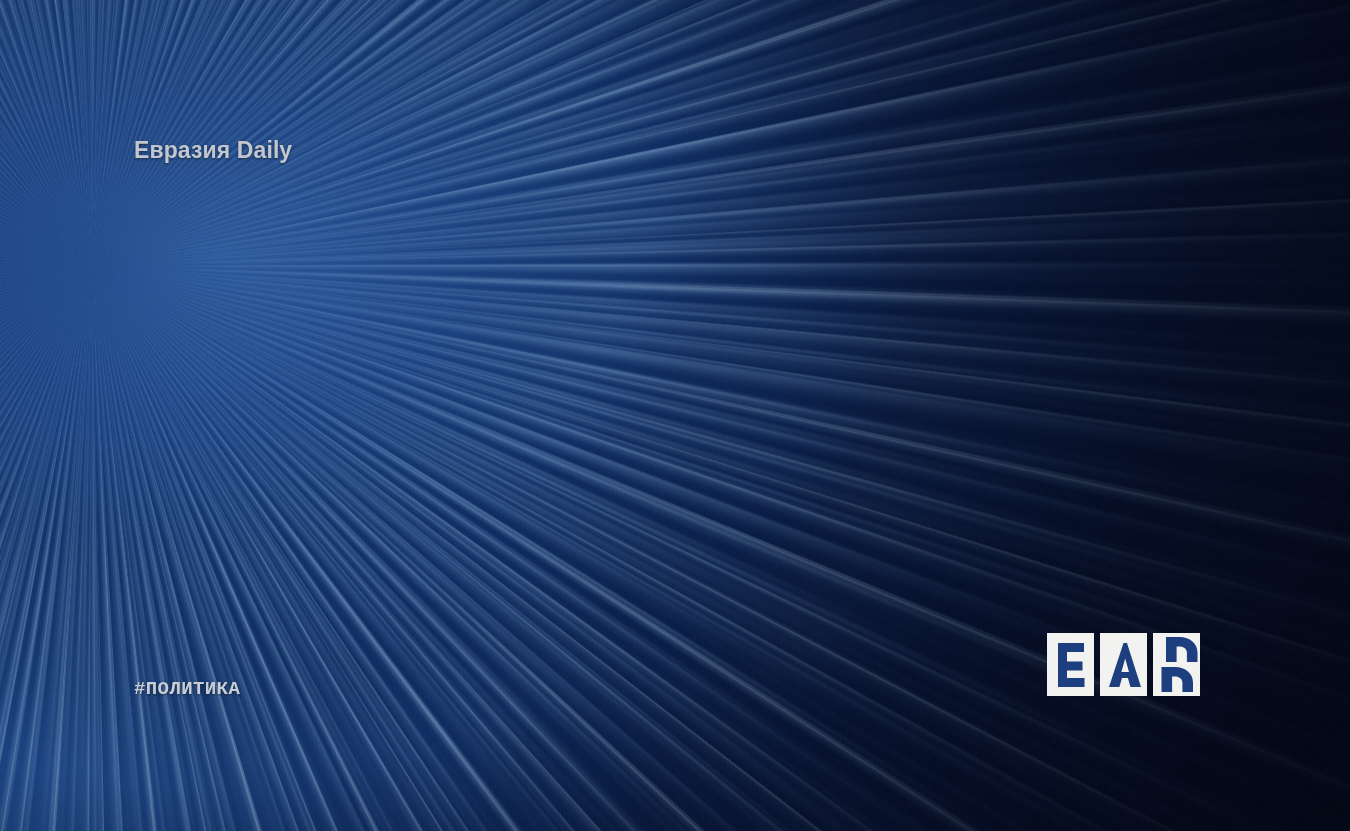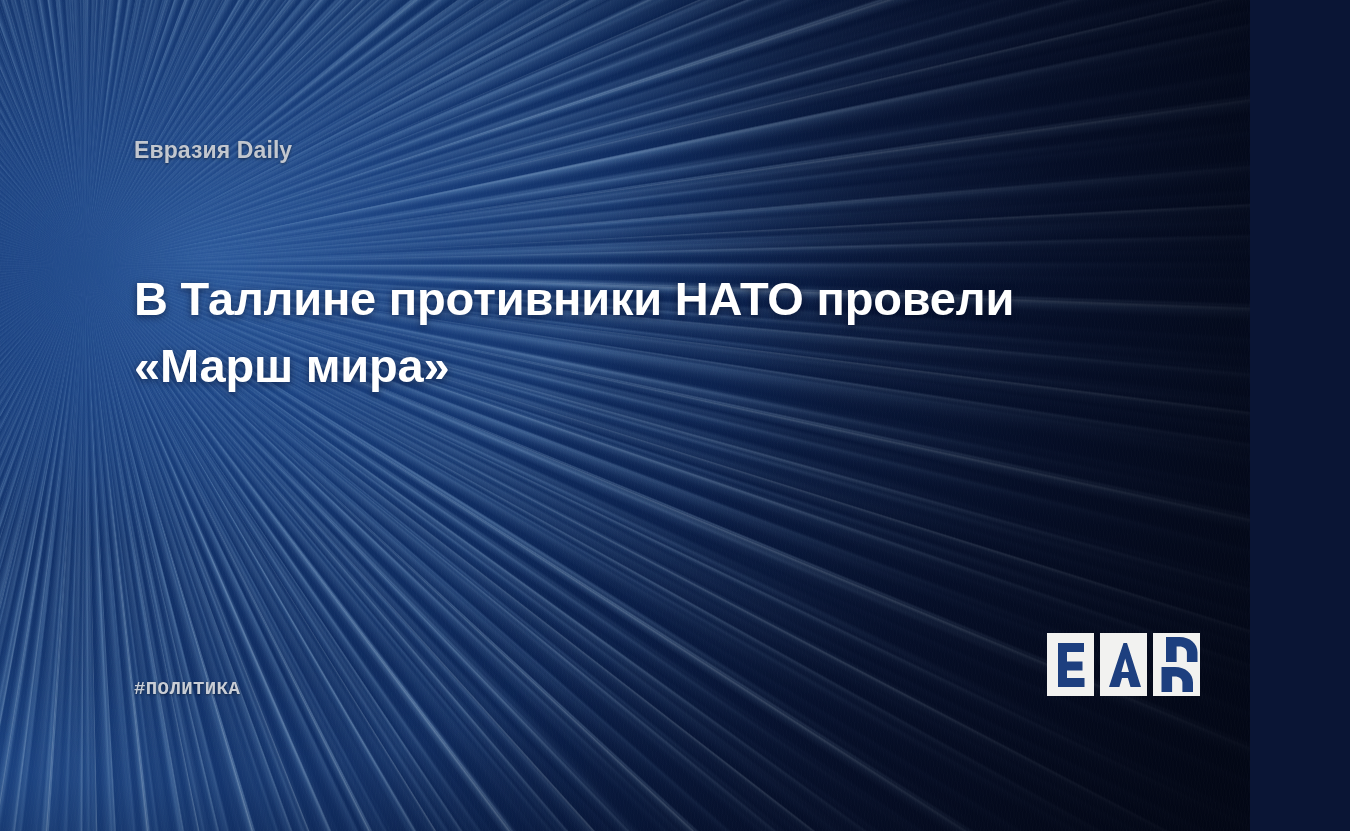--- a/index.html
+++ b/index.html
@@ -6,21 +6,21 @@
 
   html, body {
     width:1350px; height:831px;
     overflow:hidden;
     background:#0a1535;
     font-family:"Liberation Sans", sans-serif;
   }
 
   .card {
     position:relative;
-    width:1250px;
+    width:1350px;
     height:831px;
     overflow:hidden;
     background:#000000;
   }
 
   
   .bg { position:absolute; inset:0; overflow:hidden; }
 
   .bg-base {
     position:absolute; inset:-10%;
@@ -206,21 +206,20 @@
     </div>
     <div class="vignette"></div>
     <div class="vignette2"></div>
     <div class="grain"></div>
   </div>
 
   <div class="content">
 
     <div class="brand">Евразия Daily</div>
 
-    <h1 class="headline">В Таллине противники НАТО провели «Марш мира»</h1>
 
     <div class="tag">#ПОЛИТИКА</div>
 
     <div class="logo">
       <svg viewBox="0 0 182 70" xmlns="http://www.w3.org/2000/svg">
 
         <rect x="2" y="3" width="47" height="63" fill="#f2f2f0"></rect>
         <path d="M13 13 h26 v9 h-17 v9.5 h15.5 v9 H22 v7.5 h17.5 v9 H13 Z" fill="#1d3f7f"></path>
 
         <rect x="55" y="3" width="47" height="63" fill="#f2f2f0"></rect>

